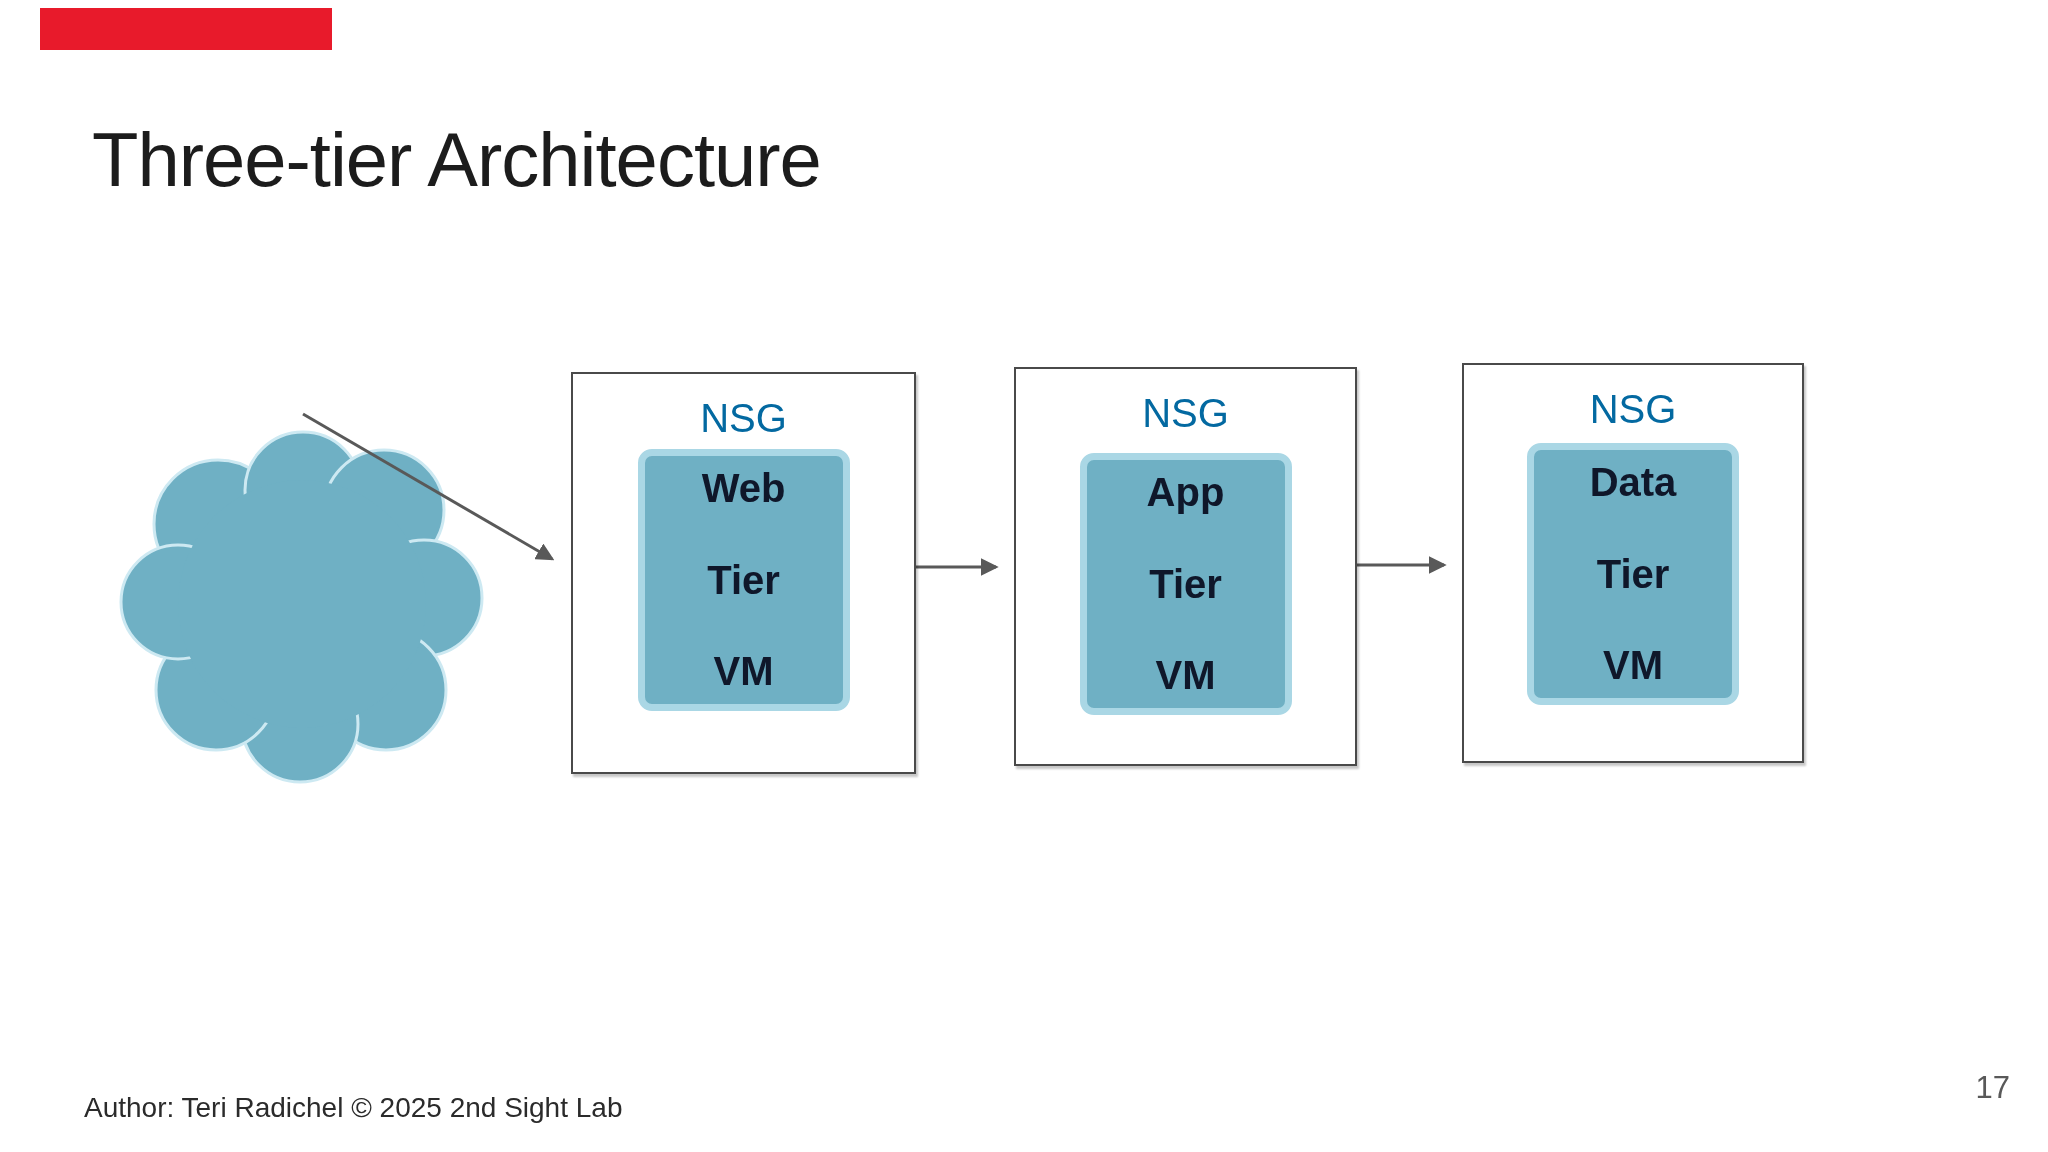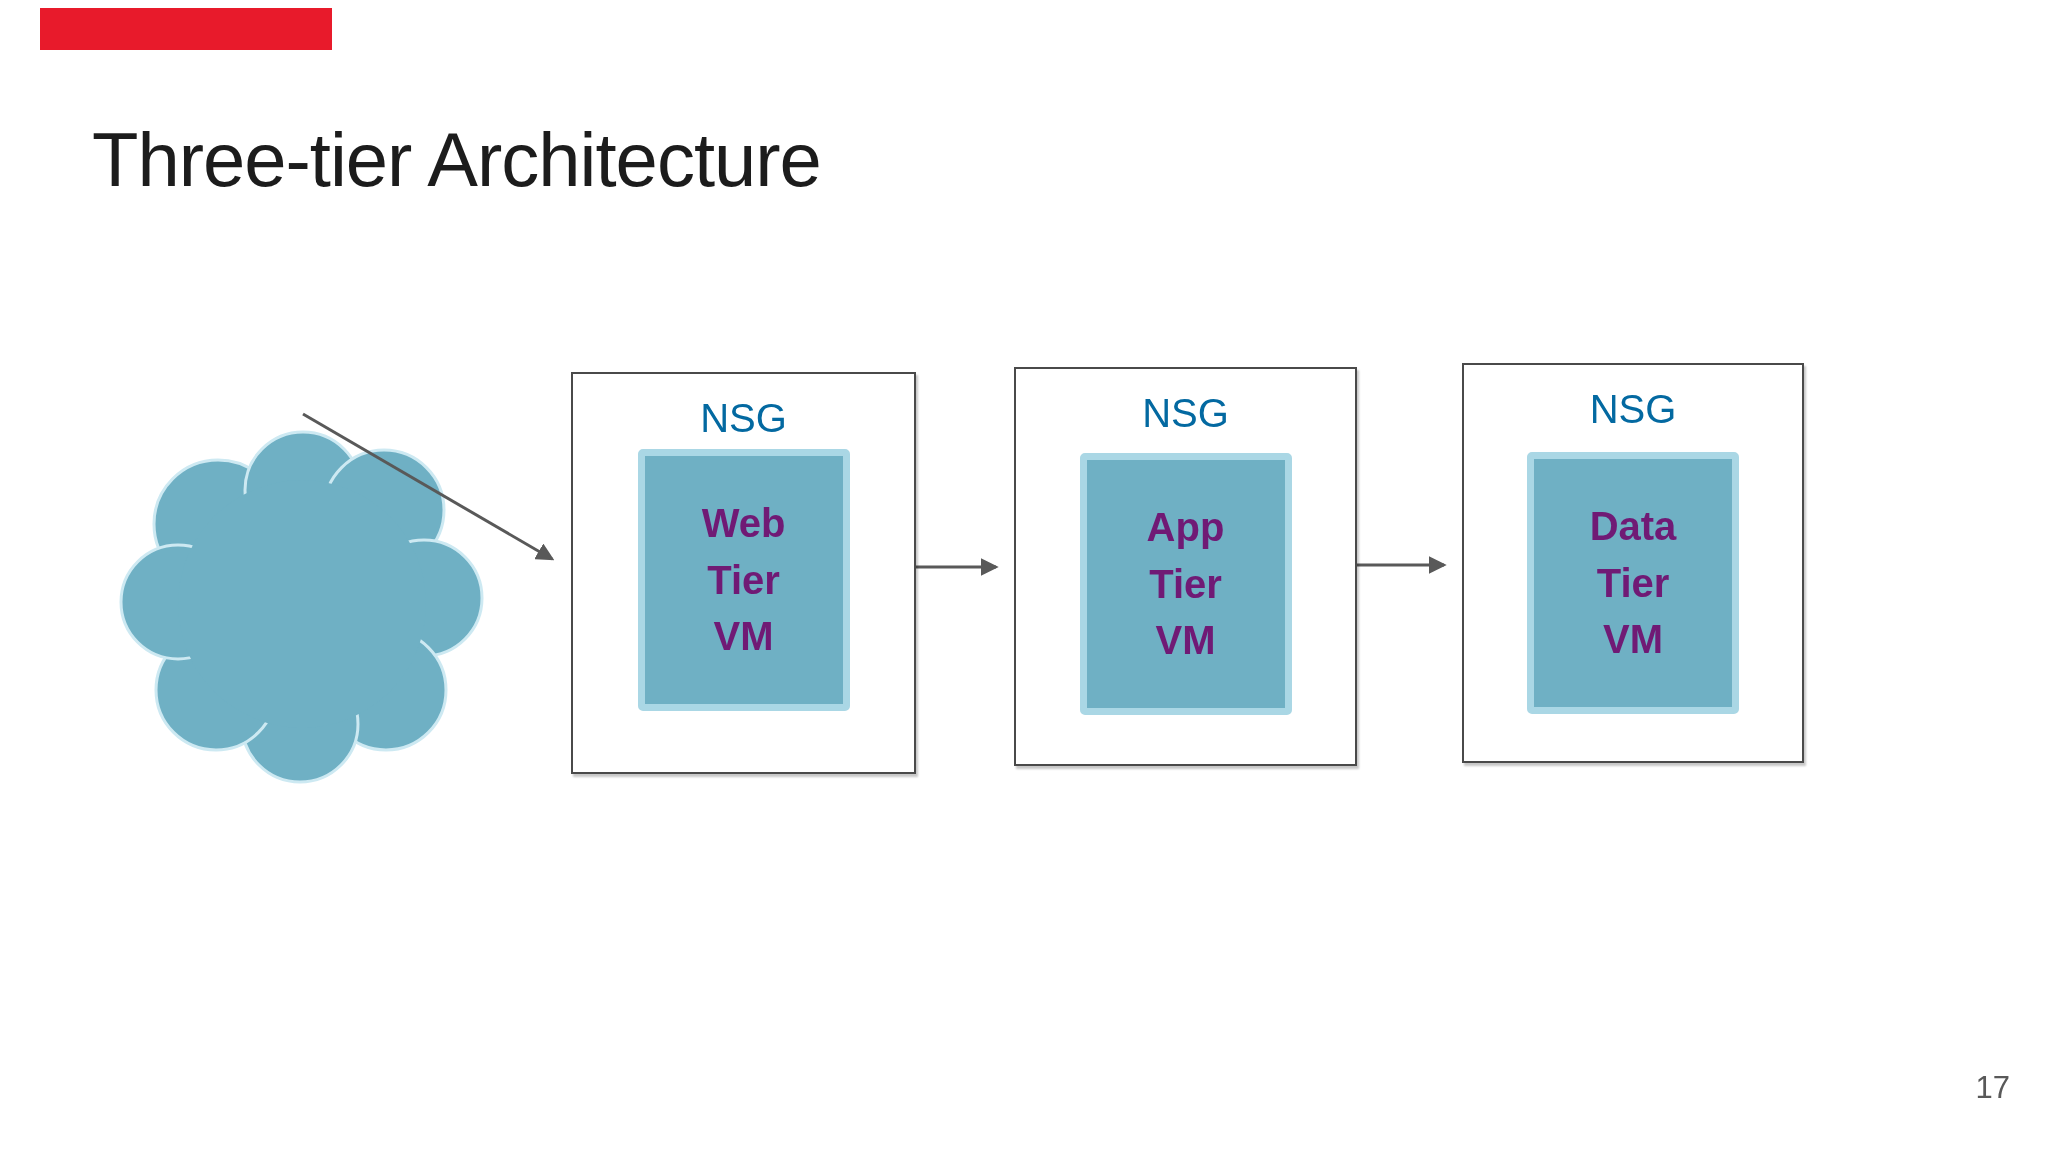--- a/index.html
+++ b/index.html
@@ -49,28 +49,29 @@
   .nsg-box.data{left:1462px;top:363px;width:342px;height:400px;}
   .nsg-label{
     margin-top:22px;text-align:center;
     font-size:40px;font-weight:400;color:#0369a1;
   }
   .vm-box{
     position:absolute;left:50%;transform:translateX(-50%);
     width:212px;height:262px;
     background:var(--teal-fill);
     border:7px solid var(--vm-border-light);
-    border-radius:5px;
+    border-radius:14px;
     display:flex;flex-direction:column;align-items:center;justify-content:center;
-    color:#701a75;font-weight:bold;font-size:40px;line-height:1.42;
+    color:#0f172a;font-weight:bold;font-size:40px;line-height:1.42;
     text-align:center;
+    gap:35px;
   }
   .nsg-box.web  .vm-box{top:75px;}
   .nsg-box.app  .vm-box{top:84px;}
-  .nsg-box.data .vm-box{top:87px;}
+  .nsg-box.data .vm-box{top:78px;}
   .footer-credit{
     position:absolute;left:84px;top:1092px;
     font-size:28px;color:var(--footer-color);
   }
   .page-number{
     position:absolute;left:1946px;top:1070px;width:64px;
     text-align:right;font-size:31px;color:var(--page-number-gray);
   }
 </style>
 </head>
@@ -132,15 +133,16 @@
 
   <div class="nsg-box data">
     <div class="nsg-label">NSG</div>
     <div class="vm-box">
       <span>Data</span>
       <span>Tier</span>
       <span>VM</span>
     </div>
   </div>
 
+  <div class="footer-credit">Author: Teri Radichel © 2025 2nd Sight Lab</div>
   <div class="page-number">17</div>
 
 </div>
 
 </body></html>

